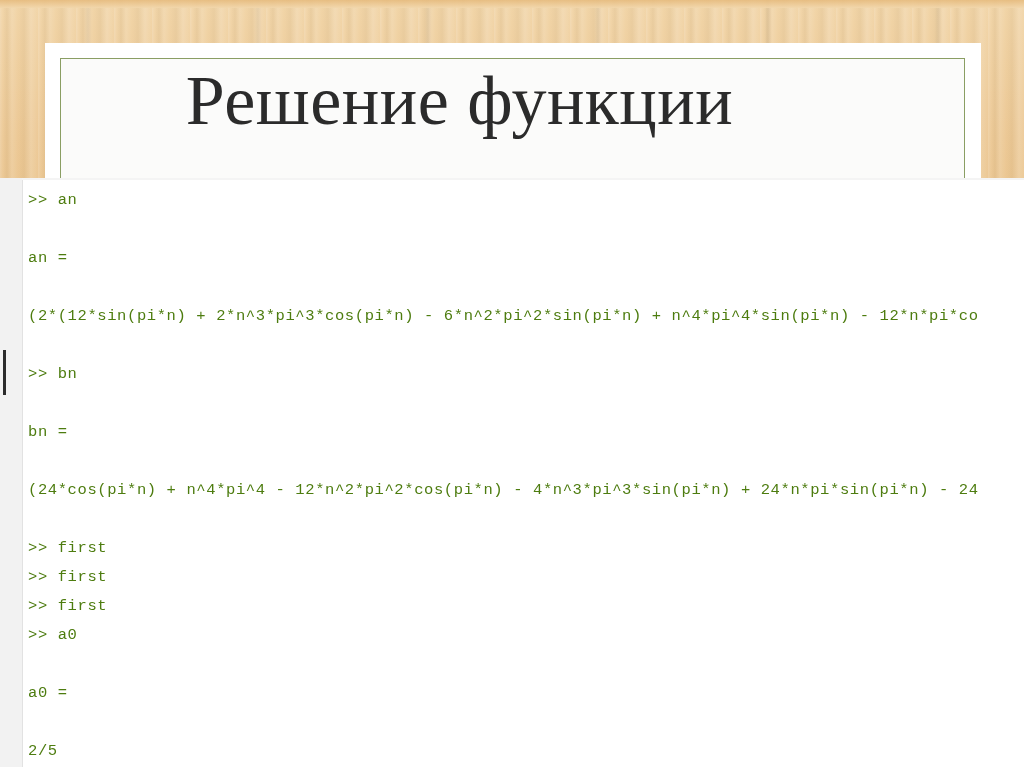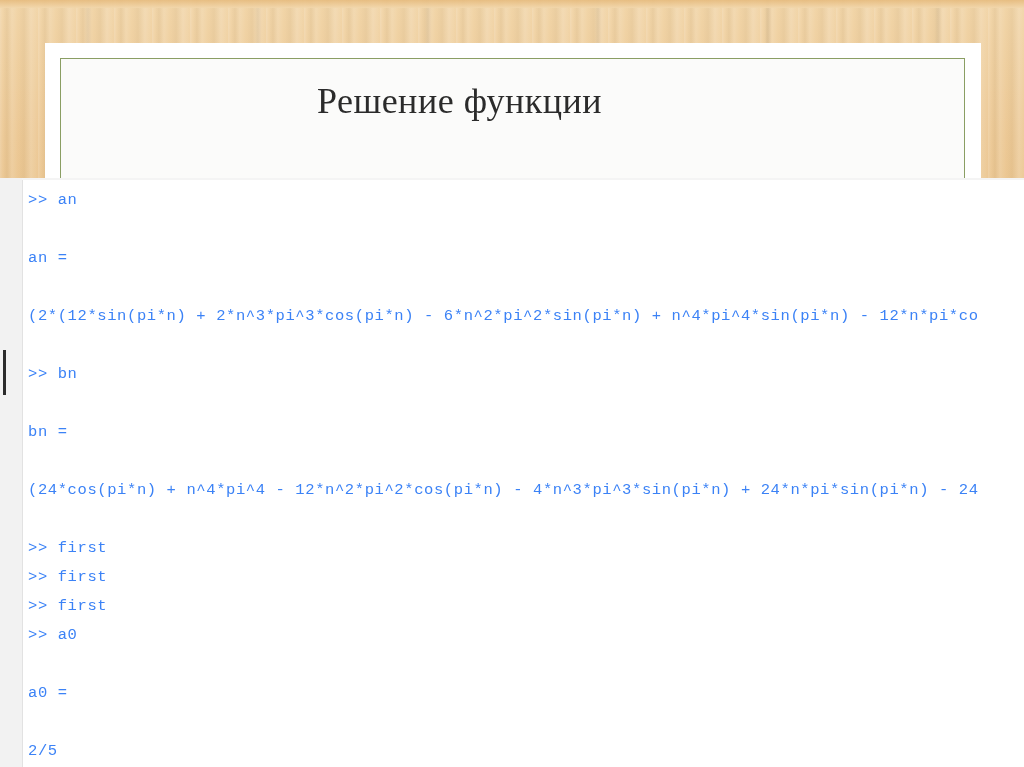--- a/index.html
+++ b/index.html
@@ -85,21 +85,21 @@
     box-sizing: border-box;
   }
   .slide-title {
     position: absolute;
     left: 60px;
     top: 66px;
     width: 799px;
     text-align: center;
     z-index: 7;
     font-family: "Liberation Serif", "DejaVu Serif", serif;
-    font-size: 36px;
+    font-size: 70px;
     line-height: 70px;
     color: #2b2b2b;
     white-space: nowrap;
     letter-spacing: 0.5px;
   }
 
   
   .console {
     position: absolute;
     left: 0;
@@ -136,21 +136,21 @@
   }
   .console-body {
     position: absolute;
     left: 28px;
     top: 8px;
     right: 0;
     z-index: 23;
     font-family: "Liberation Mono", "DejaVu Sans Mono", monospace;
     font-size: 15.5px;
     letter-spacing: 0.6px;
-    color: #3b82f6;
+    color: #4d7c0f;
     white-space: pre;
   }
   .cline {
     height: 29px;
     line-height: 29px;
     white-space: pre;
     overflow: hidden;
   }
   .cline.blank { color: transparent; }
 </style>

